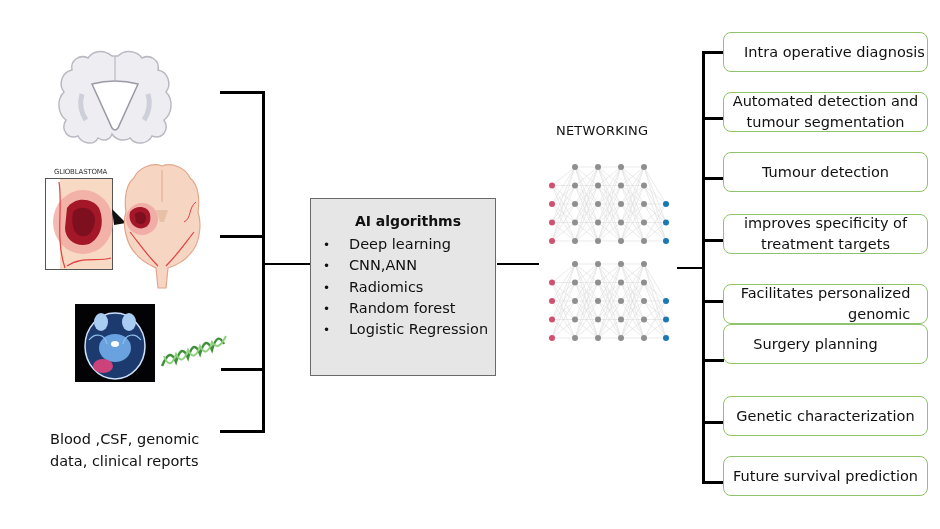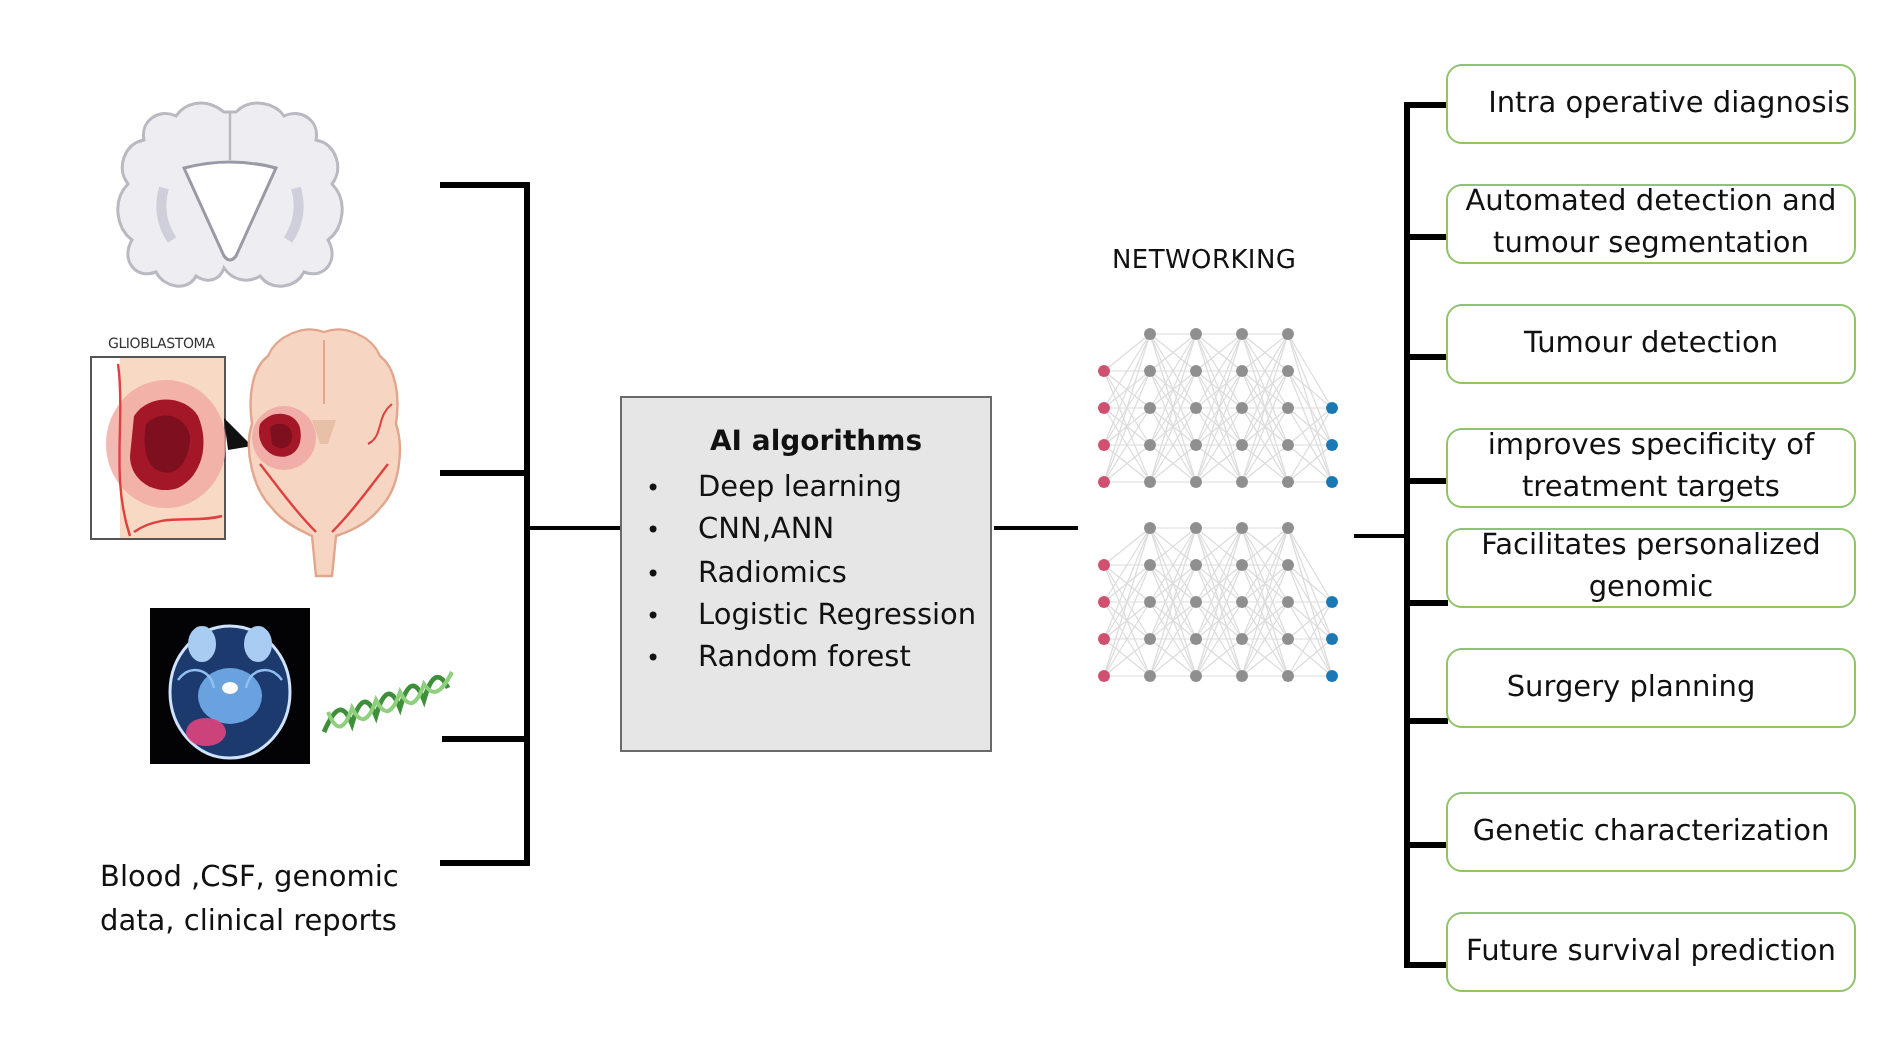--- a/index.html
+++ b/index.html
@@ -89,22 +89,22 @@
 <div class="line" style="left:220px;top:430px;width:44px;height:3px;"></div>
 <div class="line" style="left:262px;top:91px;width:3px;height:342px;"></div>
 <div class="line" style="left:264px;top:263px;width:47px;height:2px;"></div>
 
 <div class="ai-box">
   <div class="ai-title">AI algorithms</div>
   <ul class="ai-list">
     <li><span class="bullet">•</span><span>Deep learning</span></li>
     <li><span class="bullet">•</span><span>CNN,ANN</span></li>
     <li><span class="bullet">•</span><span>Radiomics</span></li>
+    <li><span class="bullet">•</span><span>Random forest</span></li>
     <li><span class="bullet">•</span><span>Logistic Regression</span></li>
-    <li><span class="bullet">•</span><span>Random forest</span></li>
   </ul>
 </div>
 
 <div class="line" style="left:497px;top:263px;width:42px;height:2px;"></div>
 
 <div class="net-title">NETWORKING</div>
 <svg class="abs" id="nn-svg" style="left:540px;top:160px" width="130" height="205" viewBox="0 0 130 205">
     <line x1="12" y1="25.5" x2="35" y2="7" stroke="#dcdcdc" stroke-width="0.6"></line>
     <line x1="12" y1="25.5" x2="35" y2="25.5" stroke="#dcdcdc" stroke-width="0.6"></line>
     <line x1="12" y1="25.5" x2="35" y2="44" stroke="#dcdcdc" stroke-width="0.6"></line>
@@ -408,21 +408,21 @@
   <div>
       <div>Tumour detection</div>
     </div>
 </div>
 <div class="out-box" style="top:214px;">
   <div>
       <div>improves specificity of</div>
       <div>treatment targets</div>
     </div>
 </div>
-<div class="out-box" style="top:264px;">
+<div class="out-box" style="top:284px;text-align:right;">
   <div>
       <div>Facilitates personalized</div>
       <div>genomic</div>
     </div>
 </div>
 <div class="out-box" style="top:324px;padding-right:20px;text-align:center;">
   <div>
       <div>Surgery planning</div>
     </div>
 </div>

